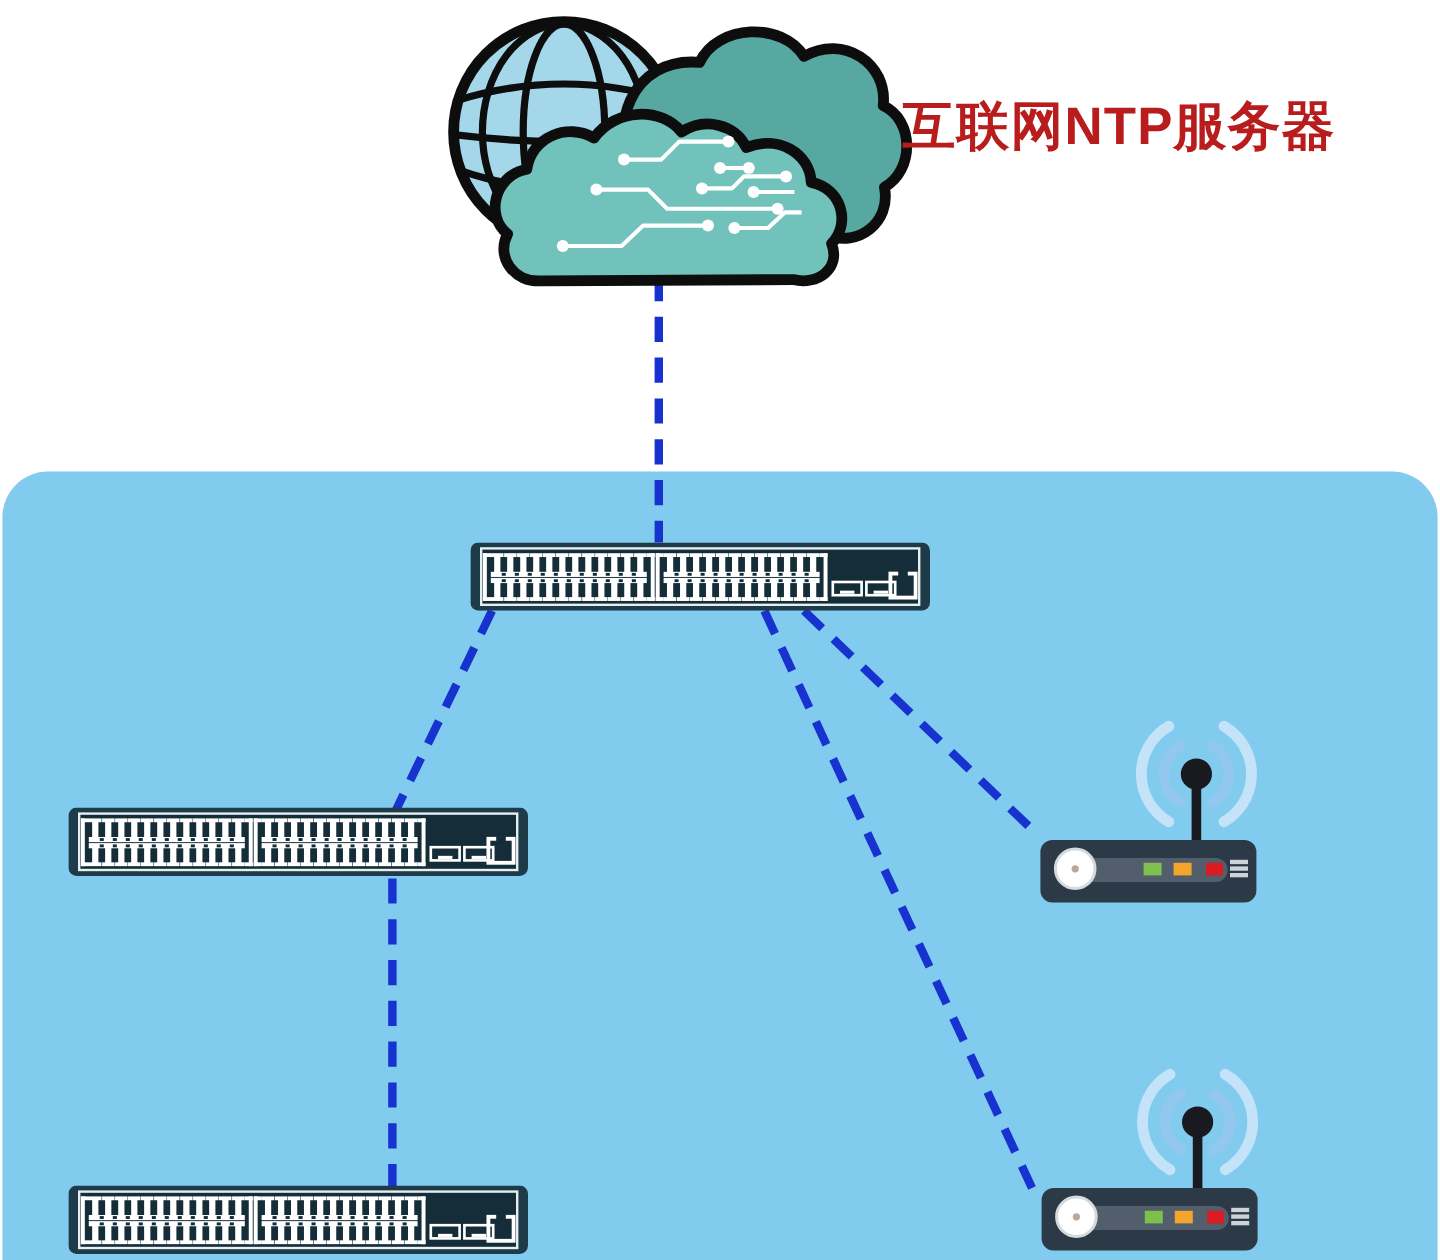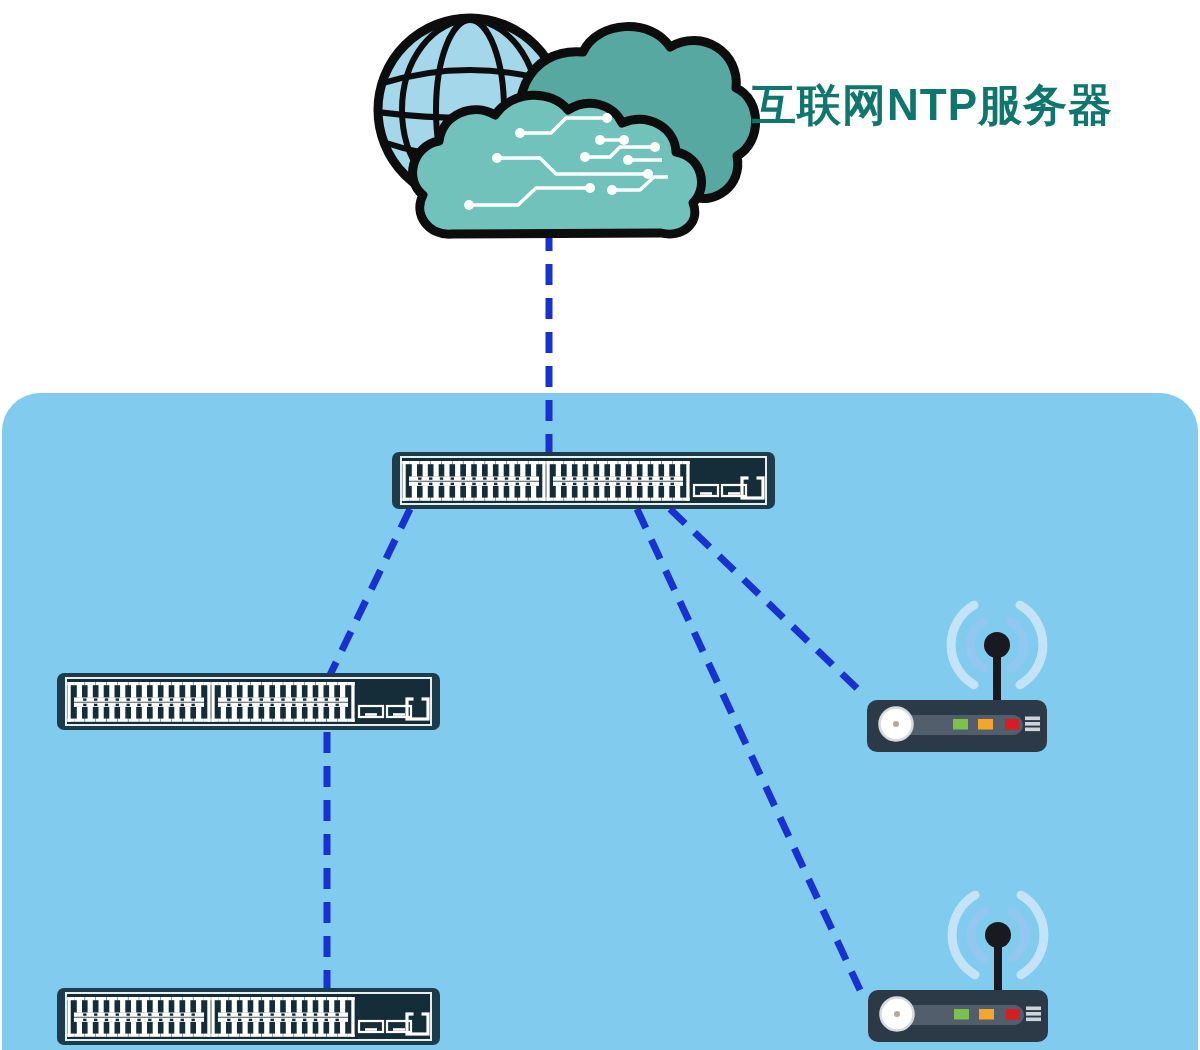--- a/index.html
+++ b/index.html
@@ -7,21 +7,21 @@
     position:relative;width:1200px;height:1050px;background:#ffffff;
     overflow:hidden;font-family:"Liberation Sans","DejaVu Sans",sans-serif;
   }
   .lan-panel{
     position:absolute;left:2px;top:393px;width:1196px;height:657px;
     background:#80cbee;border-radius:38px 38px 0 0;
   }
   .scene{position:absolute;left:0;top:0;}
   .cloud-label{
     position:absolute;left:752px;top:76px;width:400px;
-    font-size:44px;font-weight:700;color:#0f766e;letter-spacing:1px;
+    font-size:44px;font-weight:700;color:#b91c1c;letter-spacing:1px;
     white-space:nowrap;
   }
 </style>
 </head>
 <body>
 
 <div class="canvas">
 
   <div class="lan-panel"></div>
 

